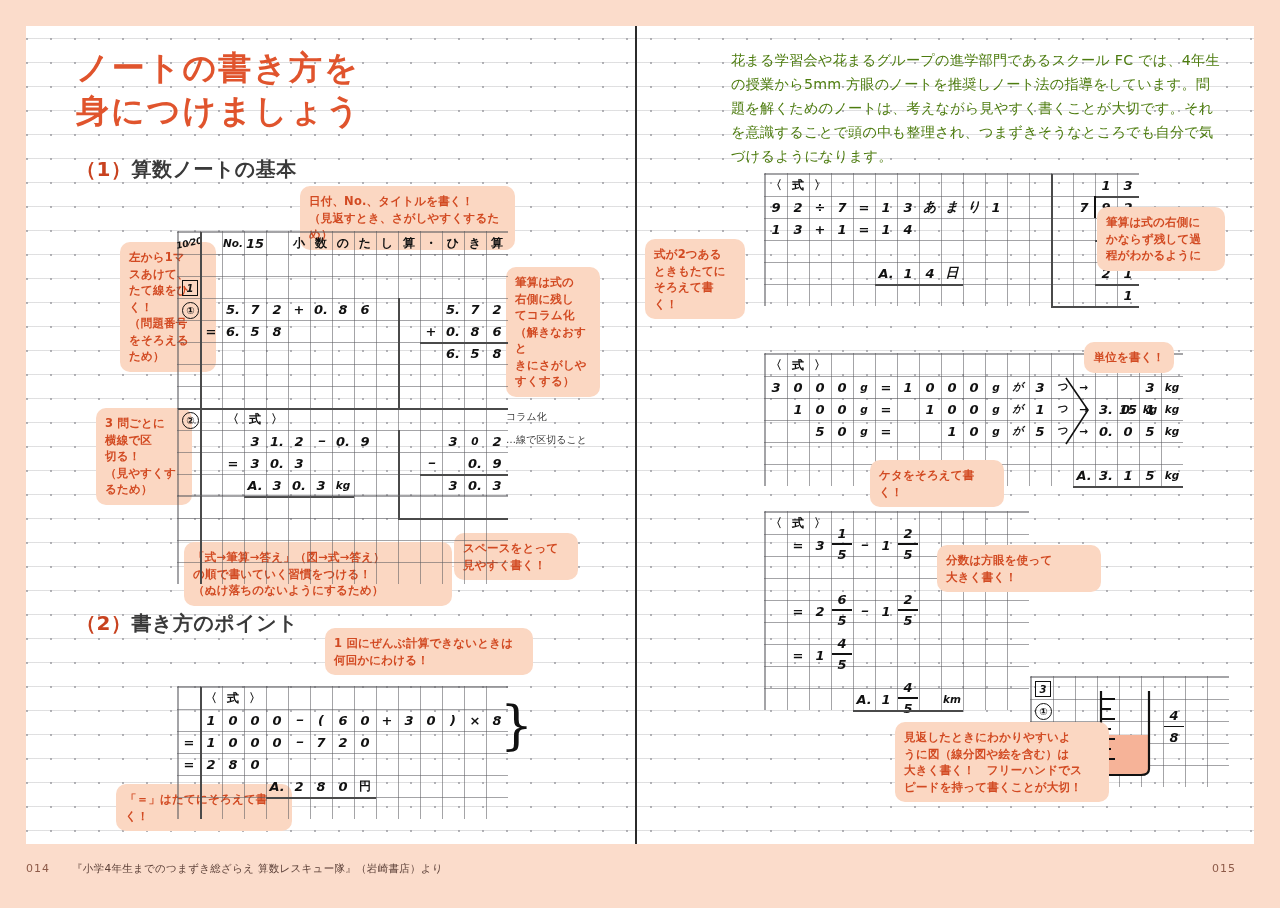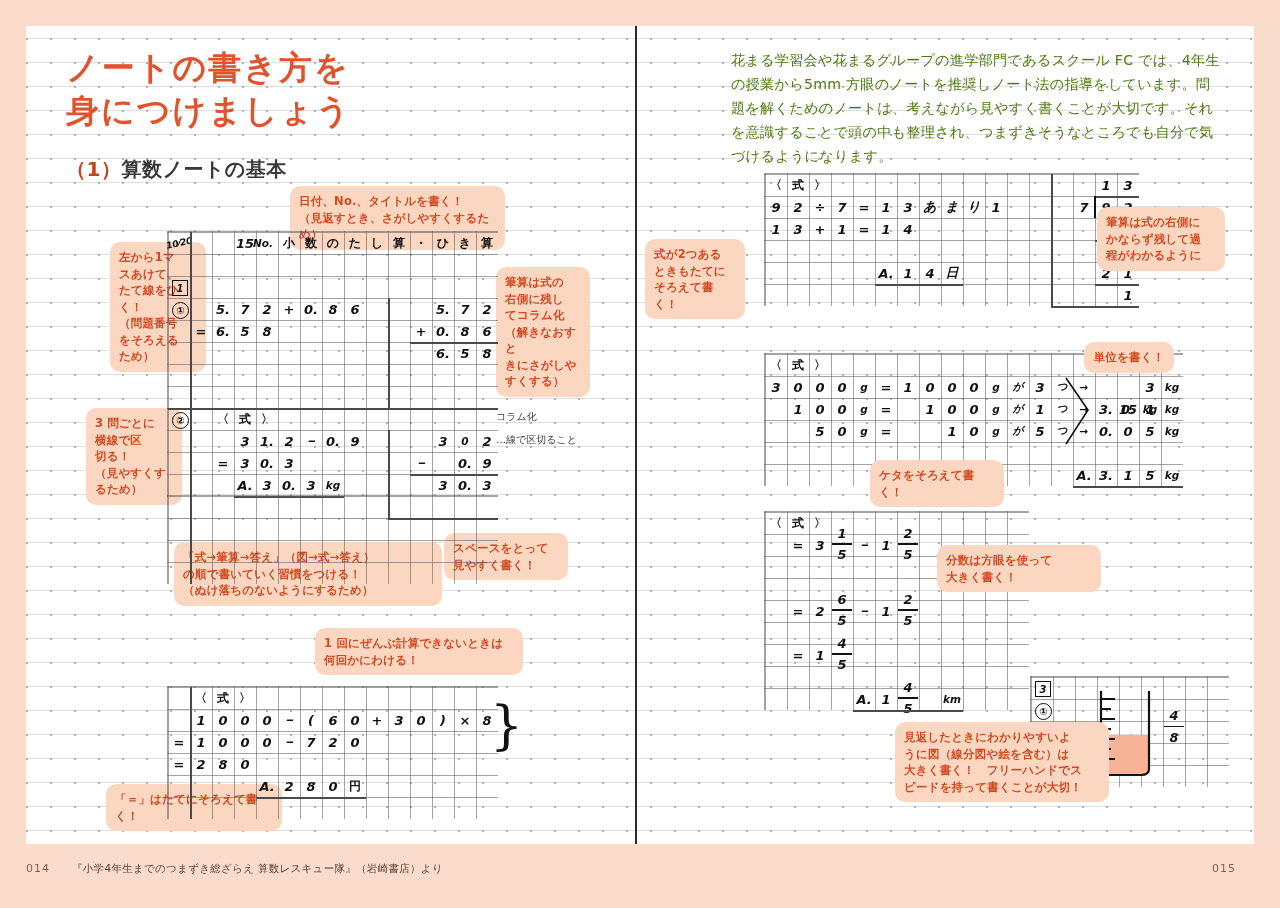--- a/index.html
+++ b/index.html
@@ -24,21 +24,21 @@
       radial-gradient(circle at 1px 1px, rgba(120,120,128,0.55) 1.1px, transparent 1.3px);
     background-size: 100% 24px, 24px 24px;
     background-position: 0 12px, 0 12px;
     pointer-events:none;
   }
   .gutter{
     position:absolute;left:609px;top:0;width:2px;height:818px;
     background:#2b2b2b;
   }
   .page{position:absolute;top:0;height:818px;}
-  .page-left{left:2px;width:678px;}
+  .page-left{left:12px;width:678px;}
   .page-right{left:611px;width:617px;}
 
   
   .title{
     position:absolute;
     color:#e0542d;
     font-weight:bold;
     font-size:33px;
     line-height:43px;
     letter-spacing:2px;
@@ -178,31 +178,34 @@
     <div class="note-plain" style="left:468px;top:367px;width:110px;">コラム化
 …線で区切ること</div>
 
     <div class="bubble" style="left:146px;top:516px;width:268px;">「式→筆算→答え」（図→式→答え）
 の順で書いていく習慣をつける！
 （ぬけ落ちのないようにするため）</div>
 
     <div class="bubble" style="left:416px;top:507px;width:124px;">スペースをとって
 見やすく書く！</div>
 
+    <div class="section-head" style="left:38px;top:584px;">
+      <span class="num">（2）</span><span class="txt">書き方のポイント</span>
+    </div>
 
     <div class="bubble" style="left:287px;top:602px;width:208px;">1 回にぜんぶ計算できないときは
 何回かにわける！</div>
 
     <div class="bubble" style="left:78px;top:758px;width:176px;">「＝」はたてにそろえて書く！</div>
 
     <div class="ngrid" id="gridA" style="left:139px;top:205px;width:330px;height:264px;">
         <div class="cell sm" style="left: 0px; top: 0px; font-size: 9px; font-style: italic;">
           <span style="transform:rotate(-12deg);display:inline-block;">10⁄20</span>
         </div>
-        <div class="cell sm" style="left: 44px; top: 0px; margin-left: 40px;">No.</div>
+        <div class="cell sm" style="left: 44px; top: 0px;">No.</div>
         <div class="cell " style="left: 66px; top: 0px;">15</div>
         <div class="cell jp" style="left: 110px; top: 0px;">小</div>
         <div class="cell jp" style="left: 132px; top: 0px;">数</div>
         <div class="cell jp" style="left: 154px; top: 0px;">の</div>
         <div class="cell jp" style="left: 176px; top: 0px;">た</div>
         <div class="cell jp" style="left: 198px; top: 0px;">し</div>
         <div class="cell jp" style="left: 220px; top: 0px;">算</div>
         <div class="cell jp" style="left: 242px; top: 0px;">・</div>
         <div class="cell jp" style="left: 264px; top: 0px;">ひ</div>
         <div class="cell jp" style="left: 286px; top: 0px;">き</div>

